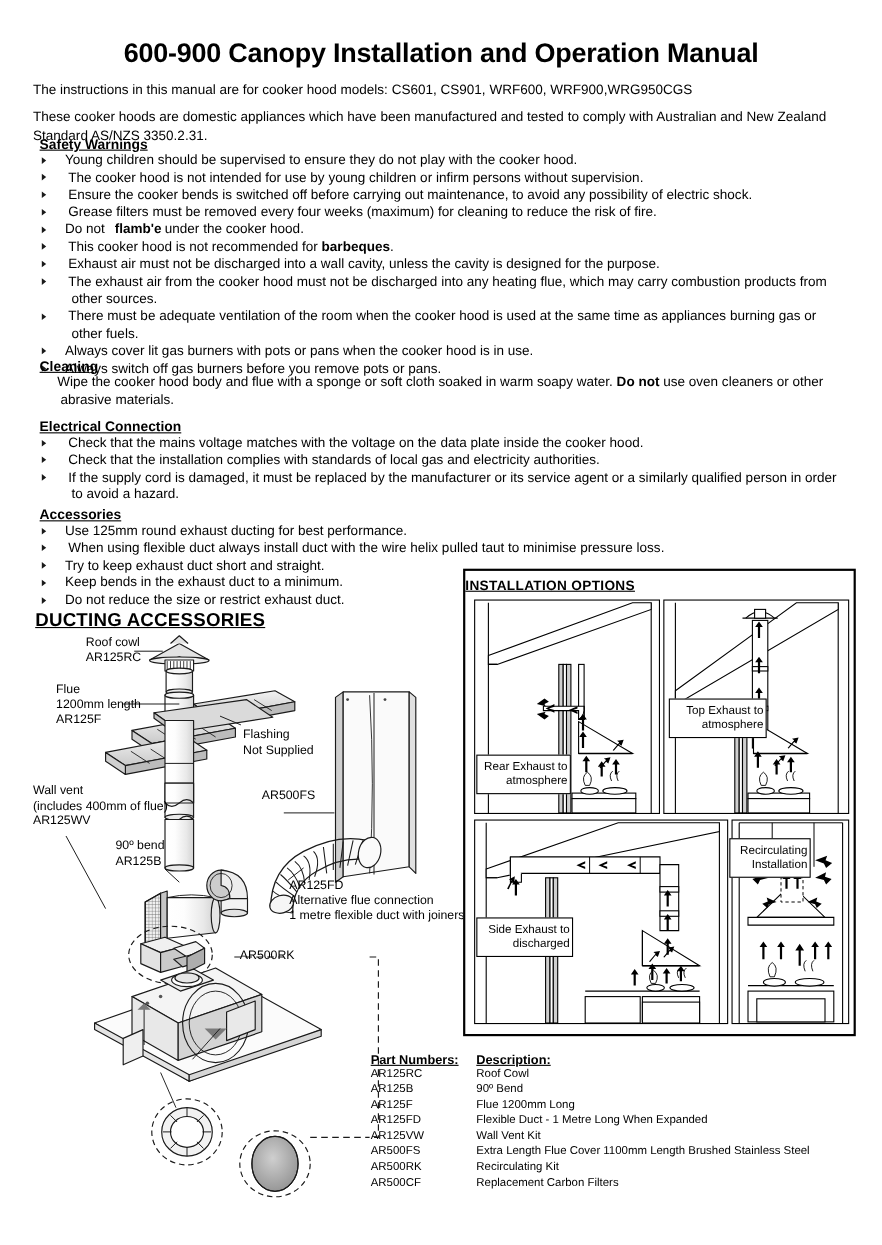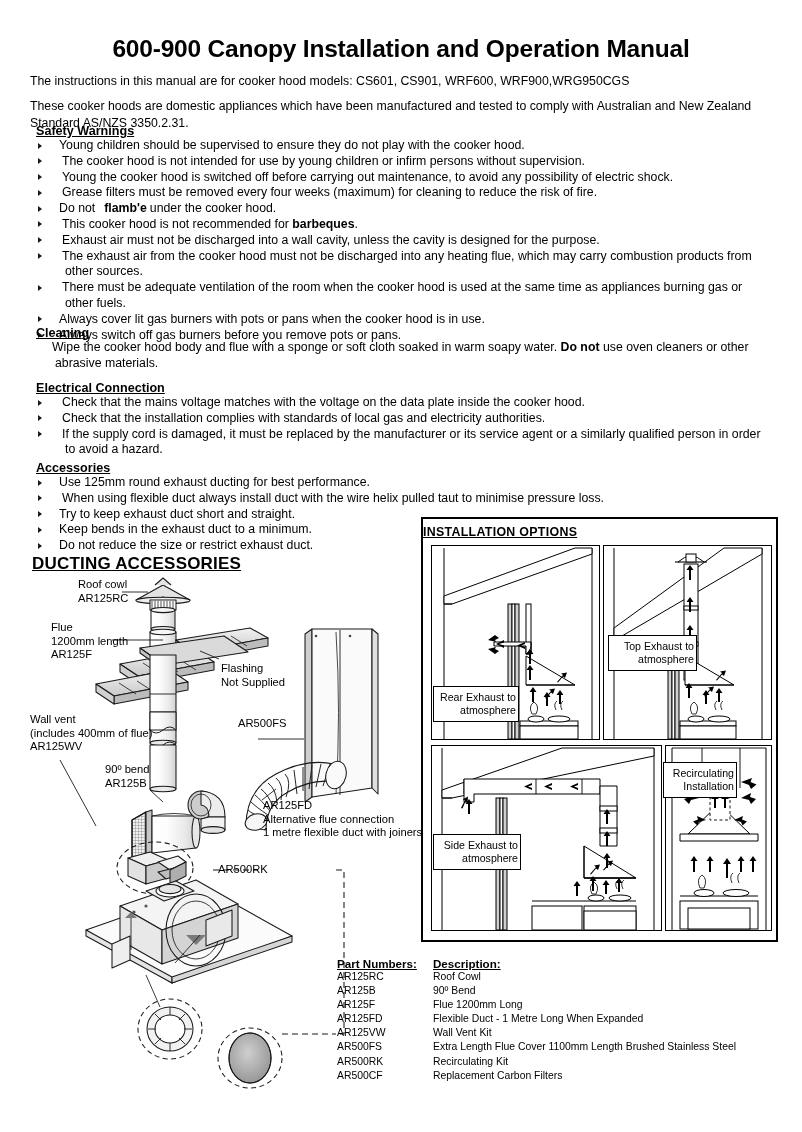--- a/index.html
+++ b/index.html
@@ -146,21 +146,21 @@
   <h1 class="doc-title">600-900 Canopy Installation and Operation Manual</h1>
 
   <p class="intro p1">The instructions in this manual are for cooker hood models: CS601, CS901, WRF600, WRF900,WRG950CGS</p>
   <p class="intro p2">These cooker hoods are domestic appliances which have been manufactured and tested to comply with Australian and New Zealand Standard AS/NZS 3350.2.31.</p>
 
   <div class="abs" style="left:0;top:124px;width:802px;">
     <div class="sec-h">Safety Warnings</div>
     <ul class="blist">
       <li><span class="tri"></span><span>Young children should be supervised to ensure they do not play with the cooker hood.</span></li>
       <li class="ind"><span class="tri"></span><span>The cooker hood is not intended for use by young children or infirm persons without supervision.</span></li>
-      <li class="ind"><span class="tri"></span><span>Young the cooker hood is switched off before carrying out maintenance, to avoid any possibility of electric shock.</span></li>
+      <li class="ind"><span class="tri"></span><span>Ensure the cooker bends is switched off before carrying out maintenance, to avoid any possibility of electric shock.</span></li>
       <li class="ind"><span class="tri"></span><span>Grease filters must be removed every four weeks (maximum) for cleaning to reduce the risk of fire.</span></li>
       <li><span class="tri"></span><span>Do not</span><b style="margin-left:9px">flamb'e</b><span style="margin-left:3px">under the cooker hood.</span></li>
       <li class="ind"><span class="tri"></span><span>This cooker hood is not recommended for </span><b>barbeques</b><span>.</span></li>
       <li class="ind"><span class="tri"></span><span>Exhaust air must not be discharged into a wall cavity, unless the cavity is designed for the purpose.</span></li>
       <li class="ind"><span class="tri"></span><span>The exhaust air from the cooker hood must not be discharged into any heating flue, which may carry combustion products from</span><span class="cont">other sources.</span></li>
       <li class="ind"><span class="tri"></span><span>There must be adequate ventilation of the room when the cooker hood is used at the same time as appliances burning gas or</span><span class="cont">other fuels.</span></li>
       <li><span class="tri"></span><span>Always cover lit gas burners with pots or pans when the cooker hood is in use.</span></li>
       <li><span class="tri"></span><span>Always switch off gas burners before you remove pots or pans.</span></li>
     </ul>
   </div>
@@ -546,21 +546,21 @@
           <path d="M86 126 l0 -11 l-2.5 0 l3.5 -5 l3.5 5 l-2.5 0 l0 11 Z"></path>
         </g>
       </svg>
     </div>
 
     <div class="calloutbox" style="left:10px;top:167px;width:86px;">Rear Exhaust
 to atmosphere</div>
     <div class="calloutbox" style="left:185px;top:116px;width:89px;">Top Exhaust
 to atmosphere</div>
     <div class="calloutbox" style="left:10px;top:315px;width:88px;">Side Exhaust
-to atmosphere</div>
+to discharged</div>
     <div class="calloutbox" style="left:240px;top:243px;width:74px;">Recirculating
 Installation</div>
   </div>
 
   <div class="parts">
     <div class="parts-head">
       <div class="c1">Part Numbers:</div>
       <div class="c2">Description:</div>
     </div>
     <div class="parts-row">

